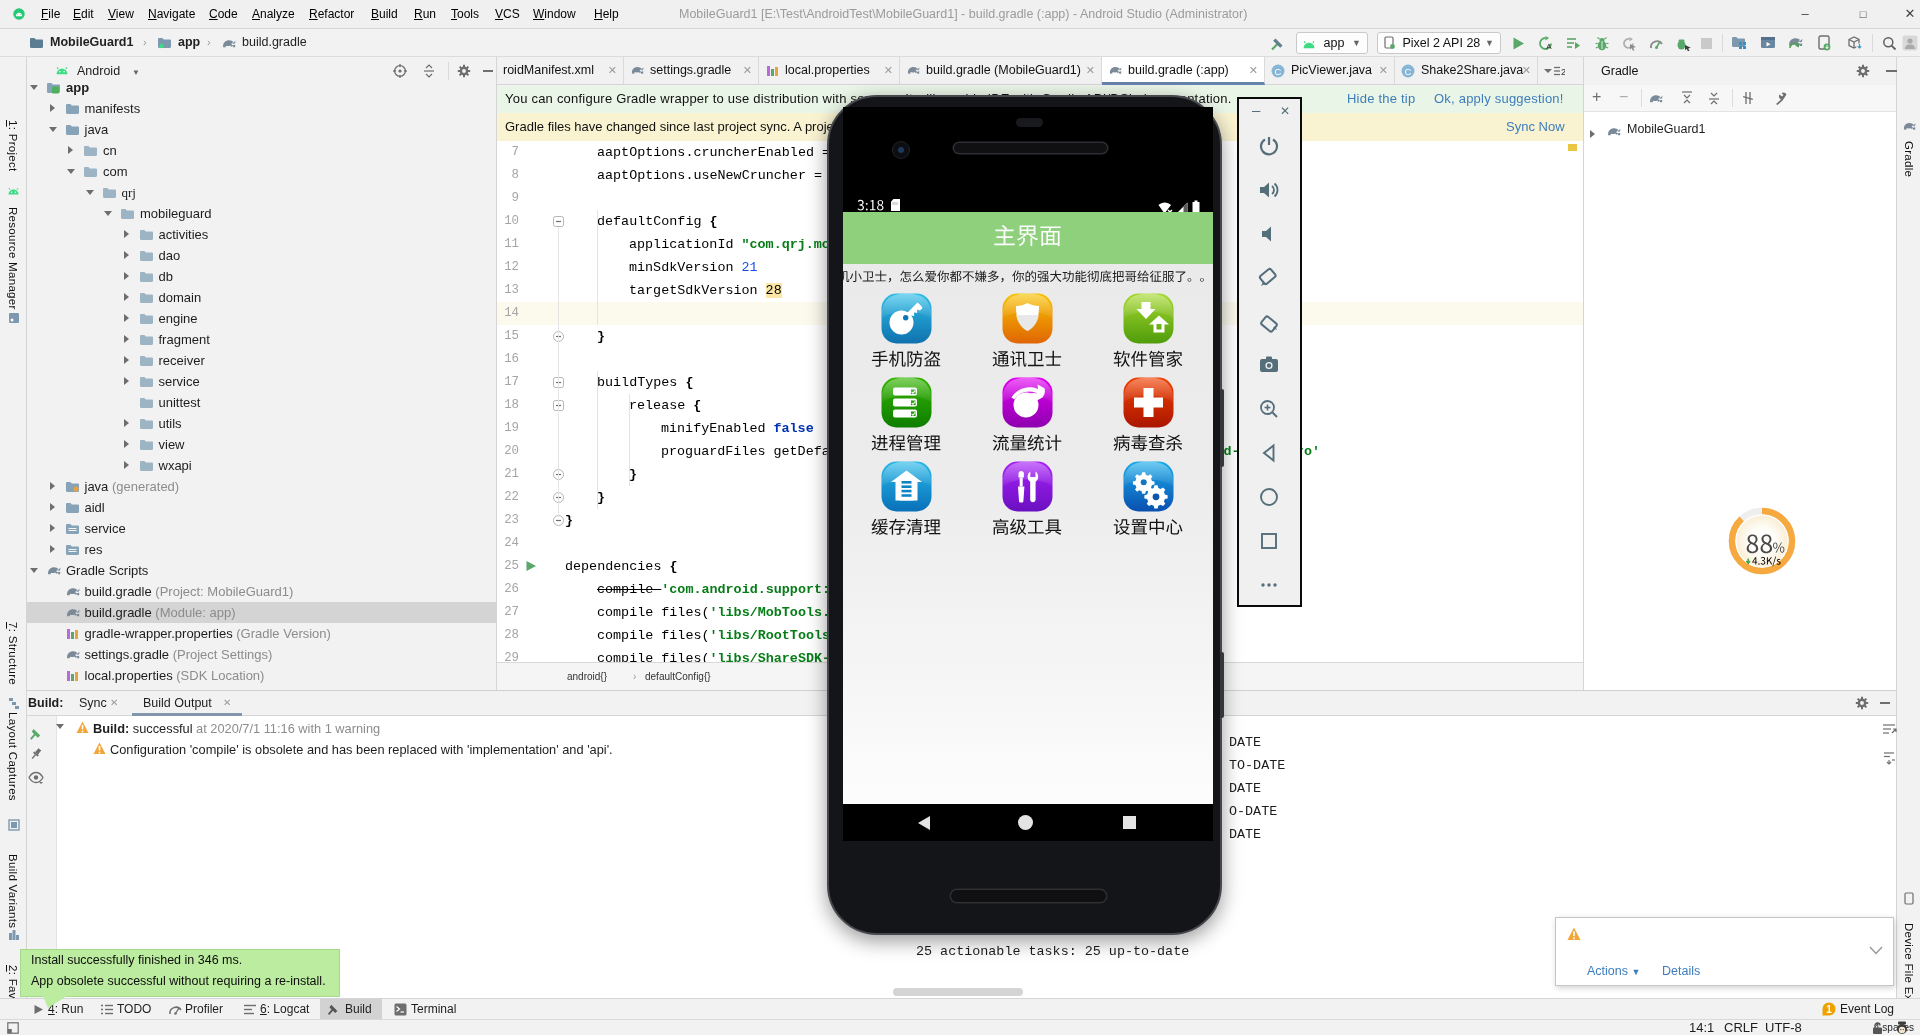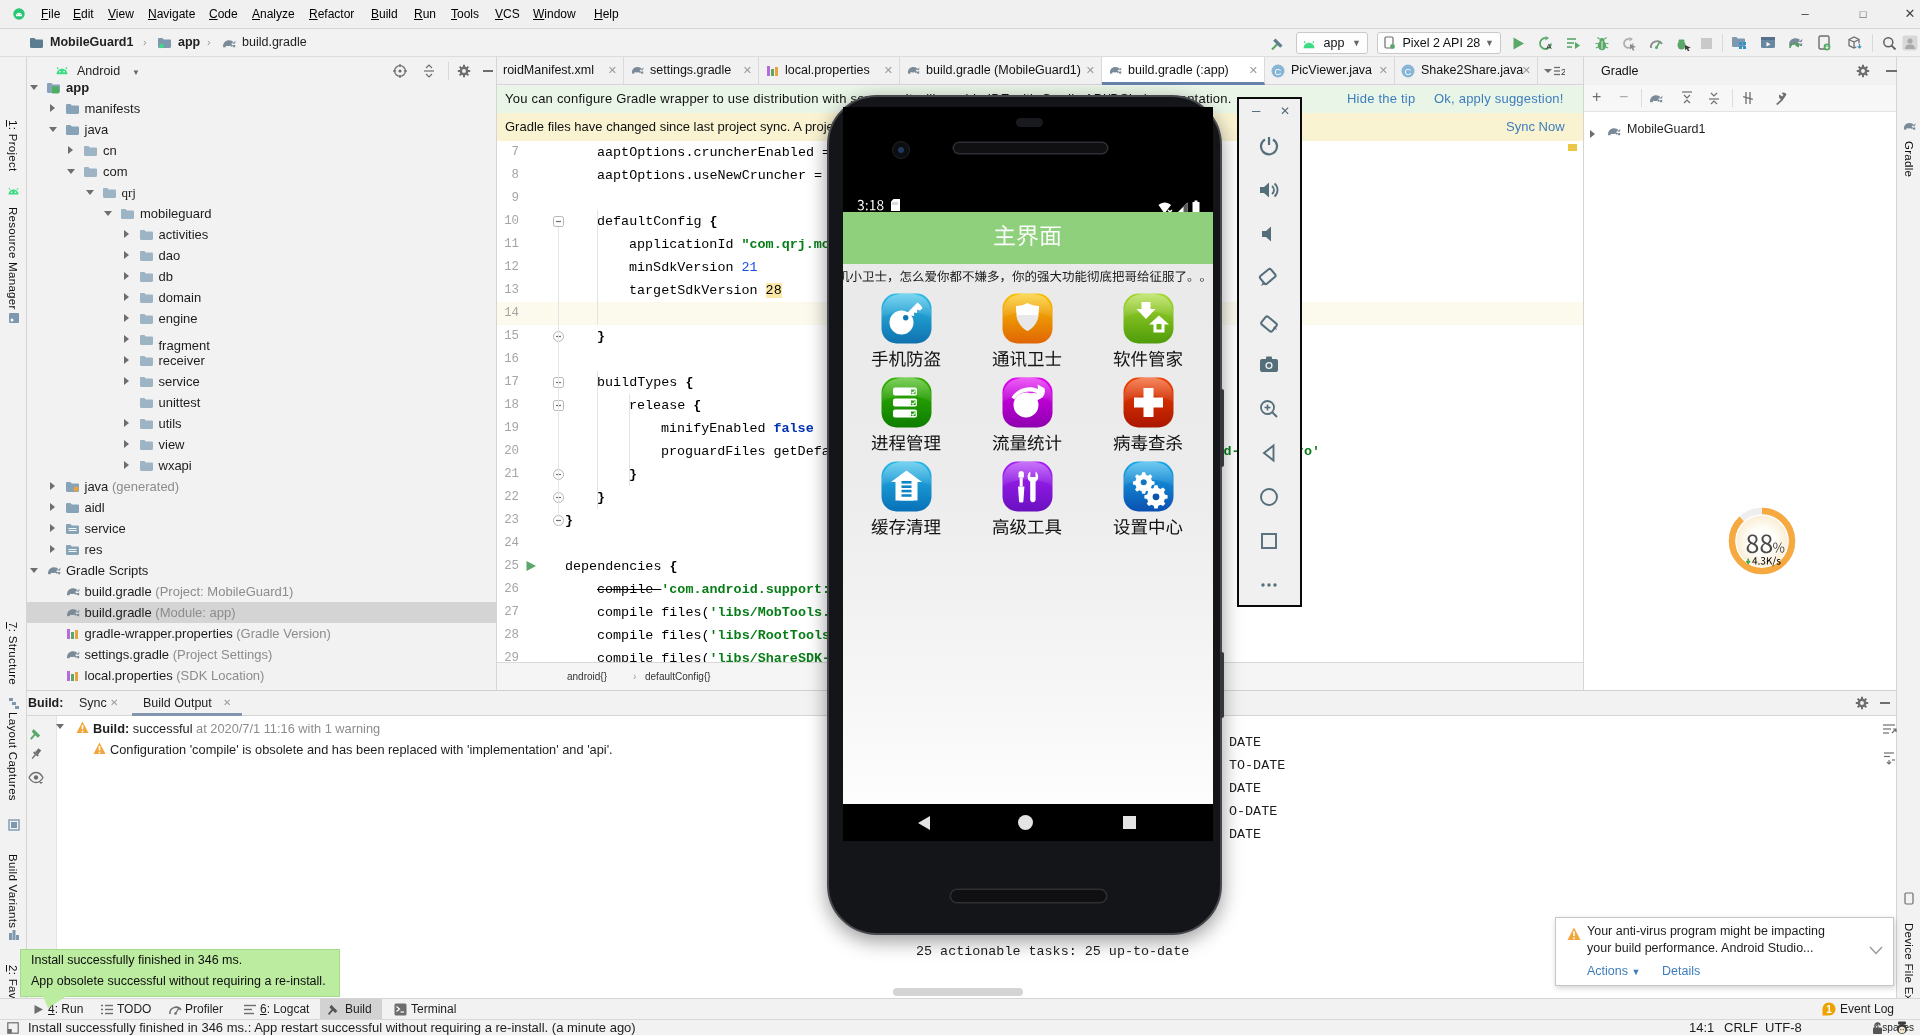--- a/index.html
+++ b/index.html
@@ -79,20 +79,21 @@
     <span class="menu" style="left:148px"><u>N</u>avigate</span>
     <span class="menu" style="left:209px"><u>C</u>ode</span>
     <span class="menu" style="left:252px"><u>A</u>nalyze</span>
     <span class="menu" style="left:309px"><u>R</u>efactor</span>
     <span class="menu" style="left:371px"><u>B</u>uild</span>
     <span class="menu" style="left:414px"><u>R</u>un</span>
     <span class="menu" style="left:451px"><u>T</u>ools</span>
     <span class="menu" style="left:495px"><u>V</u>CS</span>
     <span class="menu" style="left:533px"><u>W</u>indow</span>
     <span class="menu" style="left:594px"><u>H</u>elp</span>
+<span id="title-text" style="left:679px">MobileGuard1 [E:\Test\AndroidTest\MobileGuard1] - build.gradle (:app) - Android Studio (Administrator)</span>
 <span class="winbtn" style="left:1790px">–</span>
 <span class="winbtn" style="left:1848px;font-size:11px">□</span>
 <span class="winbtn" style="left:1895px">✕</span>
 </div>
 <div id="toolbar" class="abs">
 <span class="abs" style="left:29px;top:7px">
       <svg width="15" height="13" viewBox="0 0 15 13" style="" xmlns="http://www.w3.org/2000/svg">
         <path fill="#5b7d92" d="M1 3.2 C1 2.5 1.5 2 2.2 2 L5.4 2 L6.8 3.6 L12.8 3.6 C13.5 3.6 14 4.1 14 4.8 L14 10.8 C14 11.5 13.5 12 12.8 12 L2.2 12 C1.5 12 1 11.5 1 10.8 Z"></path>
       </svg>
     </span>
@@ -414,21 +415,21 @@
         <path fill="#9db4c4" d="M1 3.2 C1 2.5 1.5 2 2.2 2 L5.4 2 L6.8 3.6 L12.8 3.6 C13.5 3.6 14 4.1 14 4.8 L14 10.8 C14 11.5 13.5 12 12.8 12 L2.2 12 C1.5 12 1 11.5 1 10.8 Z"></path>
       </svg>
     </span>
     <span class="tree" style="left:131.5px;top:251px;line-height:21px;">engine</span>
     <span class="arrow arr-r" style="left:96.5px;top:278px"></span>
     <span class="abs" style="left:111.5px;top:276px">
       <svg width="15" height="13" viewBox="0 0 15 13" style="" xmlns="http://www.w3.org/2000/svg">
         <path fill="#9db4c4" d="M1 3.2 C1 2.5 1.5 2 2.2 2 L5.4 2 L6.8 3.6 L12.8 3.6 C13.5 3.6 14 4.1 14 4.8 L14 10.8 C14 11.5 13.5 12 12.8 12 L2.2 12 C1.5 12 1 11.5 1 10.8 Z"></path>
       </svg>
     </span>
-    <span class="tree" style="left:131.5px;top:272px;line-height:21px;margin-top:6px;">fragment</span>
+    <span class="tree" style="left:131.5px;top:272px;line-height:21px;">fragment</span>
     <span class="arrow arr-r" style="left:96.5px;top:299px"></span>
     <span class="abs" style="left:111.5px;top:297px">
       <svg width="15" height="13" viewBox="0 0 15 13" style="" xmlns="http://www.w3.org/2000/svg">
         <path fill="#9db4c4" d="M1 3.2 C1 2.5 1.5 2 2.2 2 L5.4 2 L6.8 3.6 L12.8 3.6 C13.5 3.6 14 4.1 14 4.8 L14 10.8 C14 11.5 13.5 12 12.8 12 L2.2 12 C1.5 12 1 11.5 1 10.8 Z"></path>
       </svg>
     </span>
     <span class="tree" style="left:131.5px;top:293px;line-height:21px;">receiver</span>
     <span class="arrow arr-r" style="left:96.5px;top:320px"></span>
     <span class="abs" style="left:111.5px;top:318px">
       <svg width="15" height="13" viewBox="0 0 15 13" style="" xmlns="http://www.w3.org/2000/svg">
@@ -1376,21 +1377,20 @@
       <path d="M7 0.5 C10.6 0.5 13.5 3.4 13.5 7 C13.5 10.6 10.6 13.5 7 13.5 L0.5 13.5 L0.5 7 C0.5 3.4 3.4 0.5 7 0.5 Z" fill="#eda200"></path>
       <text x="7" y="10.5" text-anchor="middle" font-size="10" font-weight="bold" fill="#fff" font-family="Liberation Sans">1</text>
     </svg>
 <span class="twitem" style="left:1840px">Event Log</span>
 </div>
 <div id="statusbar" class="abs">
 <svg class="abs" style="left:7px;top:2px" width="12" height="12" viewBox="0 0 12 12">
       <rect x="0.8" y="0.8" width="10.4" height="10.4" fill="none" stroke="#6e6e6e" stroke-width="1.2"></rect>
       <rect x="0.8" y="7" width="4" height="4.2" fill="#6e6e6e"></rect>
     </svg>
-<span class="abs" style="left:28px;top:0;line-height:16px;font-size:13px">Install successfully finished in 346 ms.: App restart successful without requiring a re-install. (a minute ago)</span>
 <span class="abs" style="left:1689px;top:0;line-height:16px;font-size:13px">14:1</span>
 <span class="abs" style="left:1724px;top:0;line-height:16px;font-size:13px">CRLF</span>
 <span class="abs" style="left:1765px;top:0;line-height:16px;font-size:13px">UTF-8</span>
 <span class="abs" style="left:1874px;top:0;line-height:16px;font-size:10px">4 spaces</span>
 <svg class="abs" style="left:1872px;top:2px" width="11" height="13" viewBox="0 0 11 13">
       <rect x="1" y="5.5" width="9" height="6.5" rx="1" fill="#555"></rect>
       <path d="M3 5.5 L3 3.5 A2.5 2.5 0 0 1 8 3.5" fill="none" stroke="#555" stroke-width="1.4"></path>
     </svg>
 <svg class="abs" style="left:1896px;top:1px" width="12" height="14" viewBox="0 0 12 14">
       <rect x="2" y="0.5" width="8" height="3" rx="1" fill="#3c3c3c"></rect>
@@ -1408,18 +1408,17 @@
     </svg>
 </div>
 <div id="notif" class="abs">
 <span class="abs" style="left:11px;top:9px">
       <svg width="14" height="14" viewBox="0 0 14 14" style="" xmlns="http://www.w3.org/2000/svg">
         <path d="M7.0 0.5 L13.5 13 L0.5 13 Z" fill="#f2a63a"></path>
         <rect x="6.2" y="4.2" width="1.6" height="4.8999999999999995" fill="#fff"></rect>
         <rect x="6.2" y="10.5" width="1.6" height="1.6" fill="#fff"></rect>
       </svg>
     </span>
-<span class="abs" style="left:31px;top:5px;line-height:17px">Your anti-virus program might be impacting<br>your build performance. Android Studio...</span>
 <span class="abs blue" style="left:31px;top:46px">Actions <span style="font-size:9px">▼</span></span>
 <span class="abs blue" style="left:106px;top:46px">Details</span>
 <svg class="abs" style="left:313px;top:28px" width="14" height="9" viewBox="0 0 14 9">
       <path d="M1 1 L7 7.5 L13 1" fill="none" stroke="#9a9a9a" stroke-width="1.5"></path>
     </svg>
 </div>
 </body></html>

